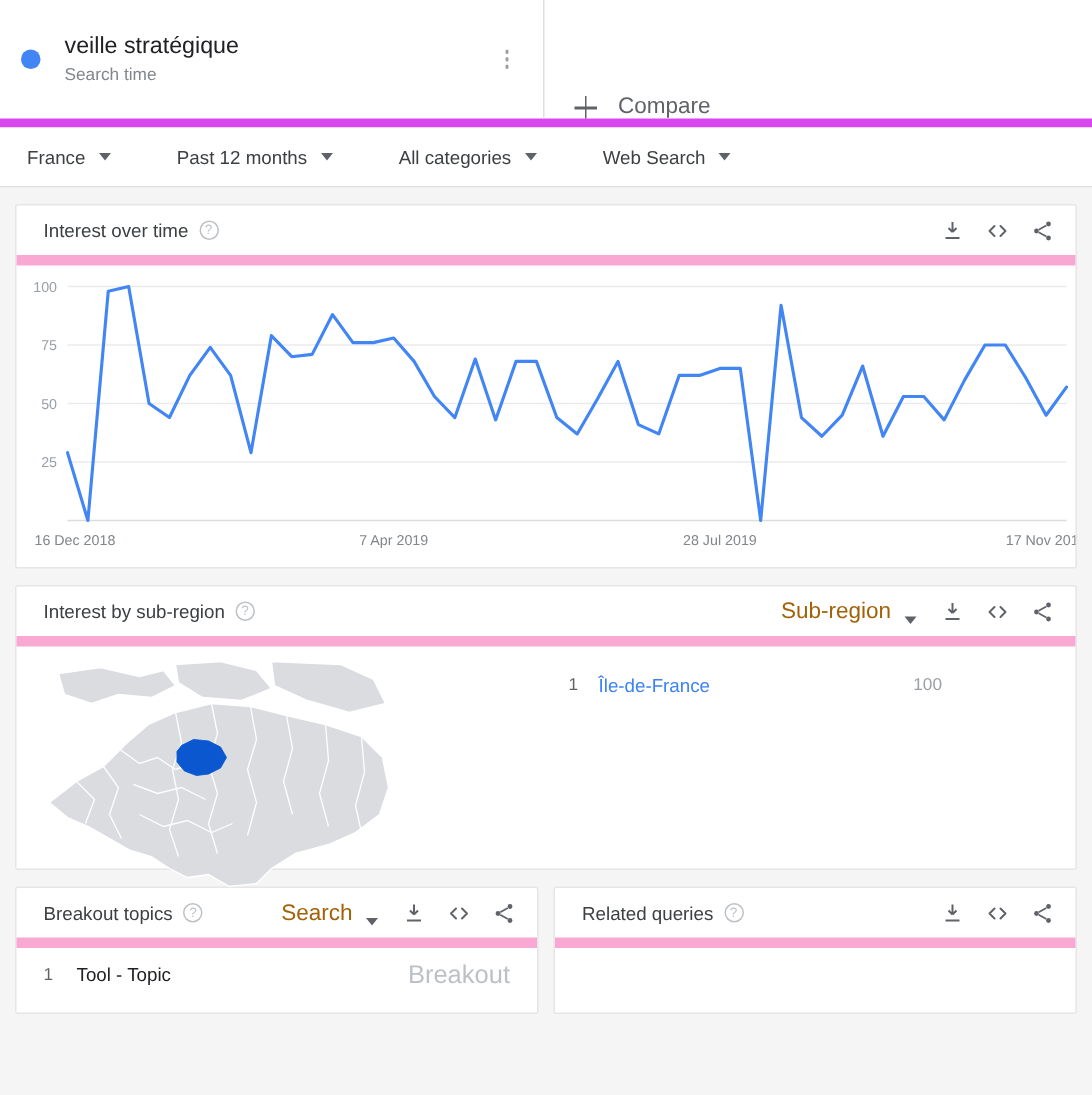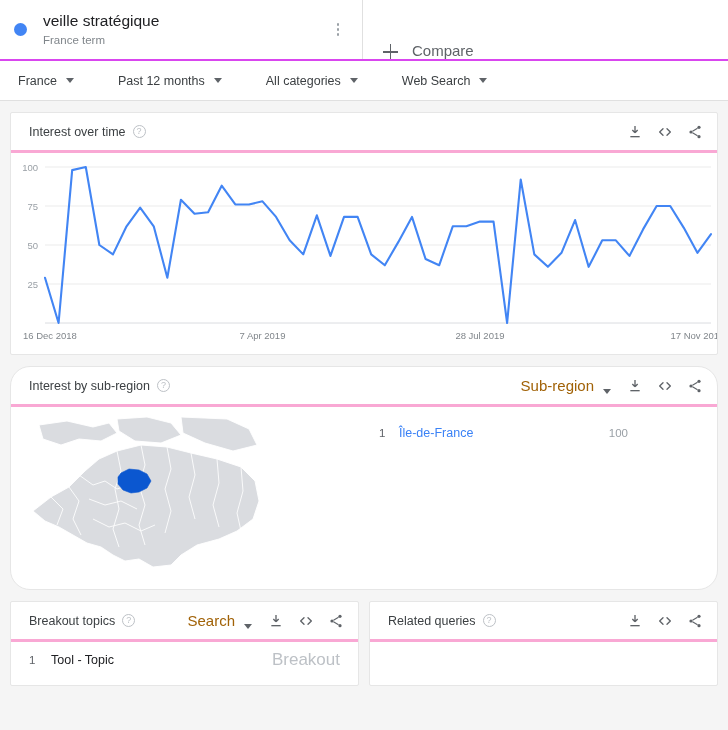--- a/index.html
+++ b/index.html
@@ -13,23 +13,23 @@
   }
   .card {
     background: #fff;
     border: 1px solid #e6e6e6;
     border-radius: 2px;
   }
 
   
   #term-bar {
     display: flex;
-    height: 61px;
+    height: 85px;
     background: #fff;
-    border-bottom: 2px solid #d946ef;
+    border-bottom: 6px solid #d946ef;
   }
   .term-cell {
     width: 363px;
     display: flex;
     align-items: center;
     padding: 0 14px 0 14px;
     border-right: 1px solid #e0e0e0;
     position: relative;
   }
   .term-dot {
@@ -102,21 +102,21 @@
     border-right: 4px solid transparent;
     border-top: 5px solid #5f6368;
     margin-left: 9px;
   }
 
   
   .panel-head {
     display: flex; align-items: center;
     height: 40px;
     padding: 0 14px 0 18px;
-    border-bottom: 3px solid #f9a8d4;
+    border-bottom: 7px solid #f9a8d4;
   }
   .panel-title {
     font-size: 12.5px;
     color: #3c4043;
   }
   .help-icon {
     width: 13px; height: 13px;
     border: 1px solid #bdc1c6;
     border-radius: 50%;
     color: #bdc1c6;
@@ -142,21 +142,21 @@
   #chart-card { margin: 11px 10px 0 10px; height: 243px; }
   #chart-body { position: relative; height: 202px; }
   #chart-svg { display: block; width: 100%; height: 100%; }
   .grid-line { stroke: #ebebeb; stroke-width: 1; }
   .axis-base { stroke: #dadce0; stroke-width: 1; }
   .ylabel { fill: #9aa0a6; font-size: 9.5px; font-family: "Liberation Sans", sans-serif; text-anchor: end; }
   .xlabel { fill: #80868b; font-size: 9.5px; font-family: "Liberation Sans", sans-serif; }
   .series-line { fill: none; stroke: #4285f4; stroke-width: 2.1px; stroke-linejoin: round; stroke-linecap: round; }
 
   
-  #region-card { margin: 11px 10px 0 10px; height: 224px; border-radius: 20px; }
+  #region-card { margin: 11px 10px 0 10px; height: 190px; }
   #region-body { display: flex; height: 173px; }
   .map-wrap { width: 358px; position: relative; padding: 8px 0 0 10px; }
   .map-svg { display: block; }
   .region-list { flex: 1 1 auto; padding: 12px 14px 0 10px; }
   .region-row {
     display: flex; align-items: center;
     height: 28px;
     font-size: 12.5px;
     cursor: pointer;
   }
@@ -185,21 +185,21 @@
   .topic-metric { color: #bdc1c6; font-size: 17px; }
 </style>
 </head>
 <body>
 
 <div id="term-bar">
   <div class="term-cell">
     <span class="term-dot"></span>
     <div class="term-texts">
       <div class="term-title">veille stratégique</div>
-      <div class="term-sub">France term</div>
+      <div class="term-sub">Search time</div>
     </div>
     <div class="kebab">
       <i></i>
         <i></i>
         <i></i>
     </div>
   </div>
   <div class="compare-cell">
     <span class="plus-icon"></span>
     <span class="compare-label">Compare</span>

